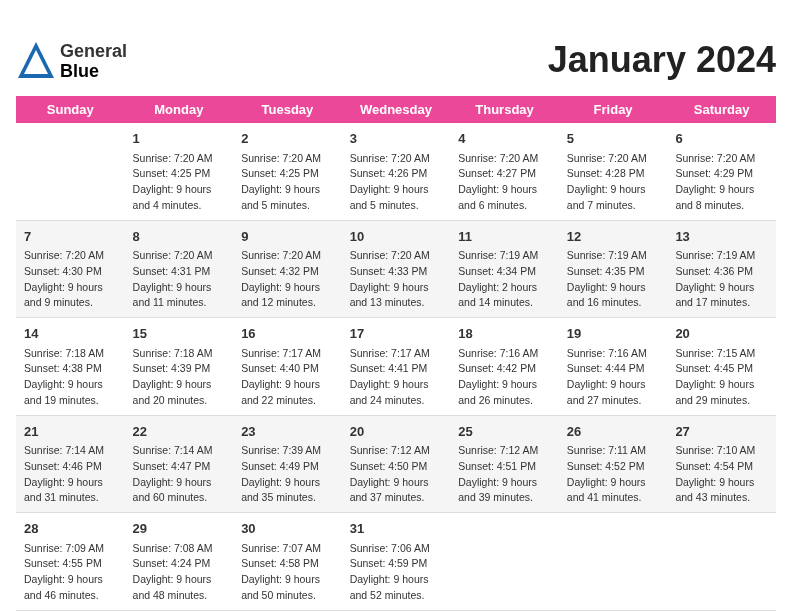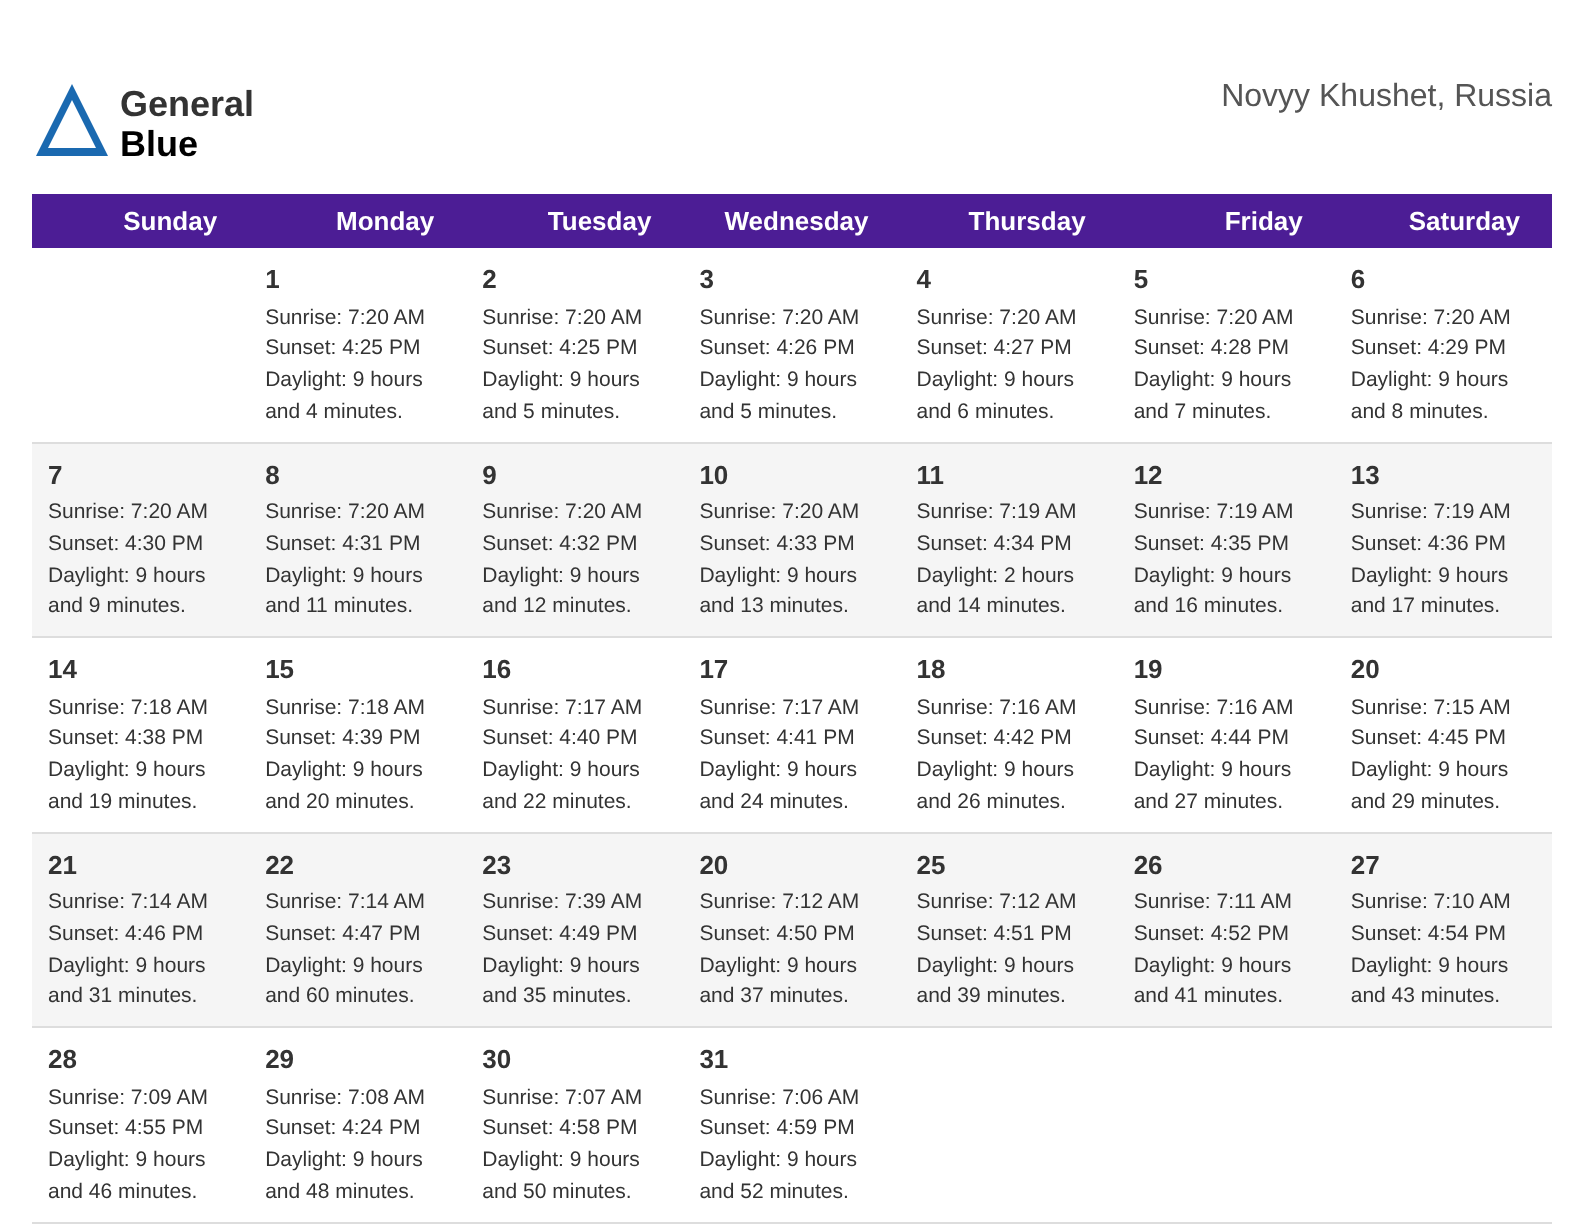--- a/index.html
+++ b/index.html
@@ -49,24 +49,24 @@
     .location-title {
       font-size: 16px;
       color: #555;
     }
     table {
       width: 100%;
       border-collapse: collapse;
       table-layout: fixed;
     }
     thead tr th {
-      background-color: #4c1d95;
+      background-color: #ec4899;
       color: #fff;
-      text-align: right;
-      padding: 6px 16px;
+      text-align: center;
+      padding: 6px 6px;
       font-size: 13px;
       font-weight: bold;
     }
     tbody tr {
       border-bottom: 1px solid #ddd;
     }
     tbody tr:nth-child(odd) {
       background: #fff;
     }
     tbody tr:nth-child(even) {
@@ -101,21 +101,21 @@
       </svg>
     </div>
     <div>
       <div>
         <span class="logo-text-general">General</span><br>
         <span class="logo-text-blue">Blue</span>
       </div>
     </div>
   </div>
   <div class="title-area">
-    <div class="location-title">Novyy Khushet, Russia</div>
+    <div class="month-title">January 2024</div>
   </div>
 </div>
 
 <table>
   <thead>
     <tr>
     <th>Sunday</th>
         <th>Monday</th>
         <th>Tuesday</th>
         <th>Wednesday</th>

